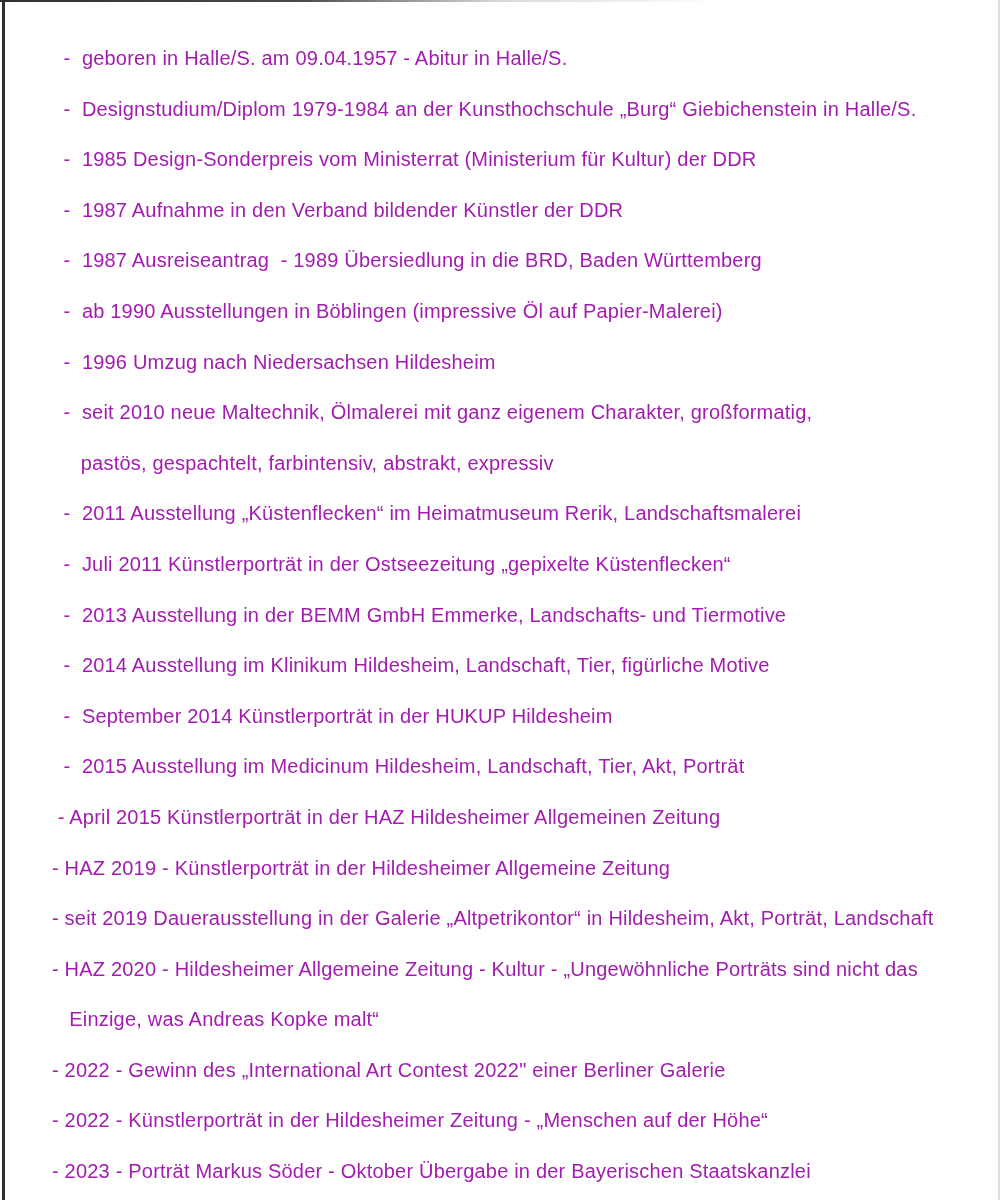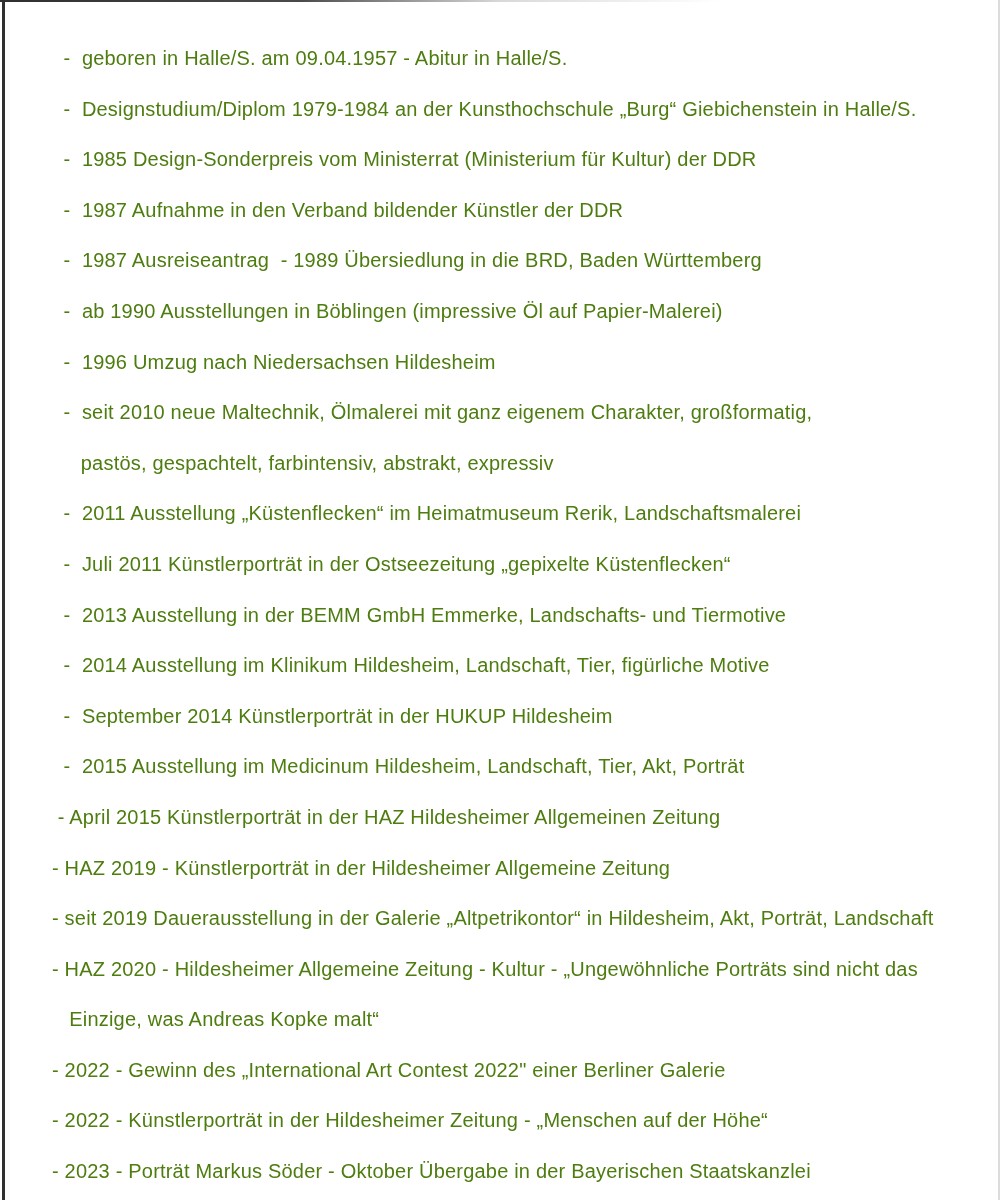--- a/index.html
+++ b/index.html
@@ -38,21 +38,21 @@
     top: 0;
     width: 2px;
     height: 1200px;
     background: #dcdcdc;
   }
   .cv-list {
     position: absolute;
     left: 52px;
     top: 33px;
     right: 8px;
-    color: #4d7c0f;
+    color: #a21caf;
     font-size: 20px;
     font-weight: 300;
     letter-spacing: 0.2px;
     line-height: 50.6px;
     white-space: pre;
   }
   .line {
     height: 50.6px;
   }
 </style>

